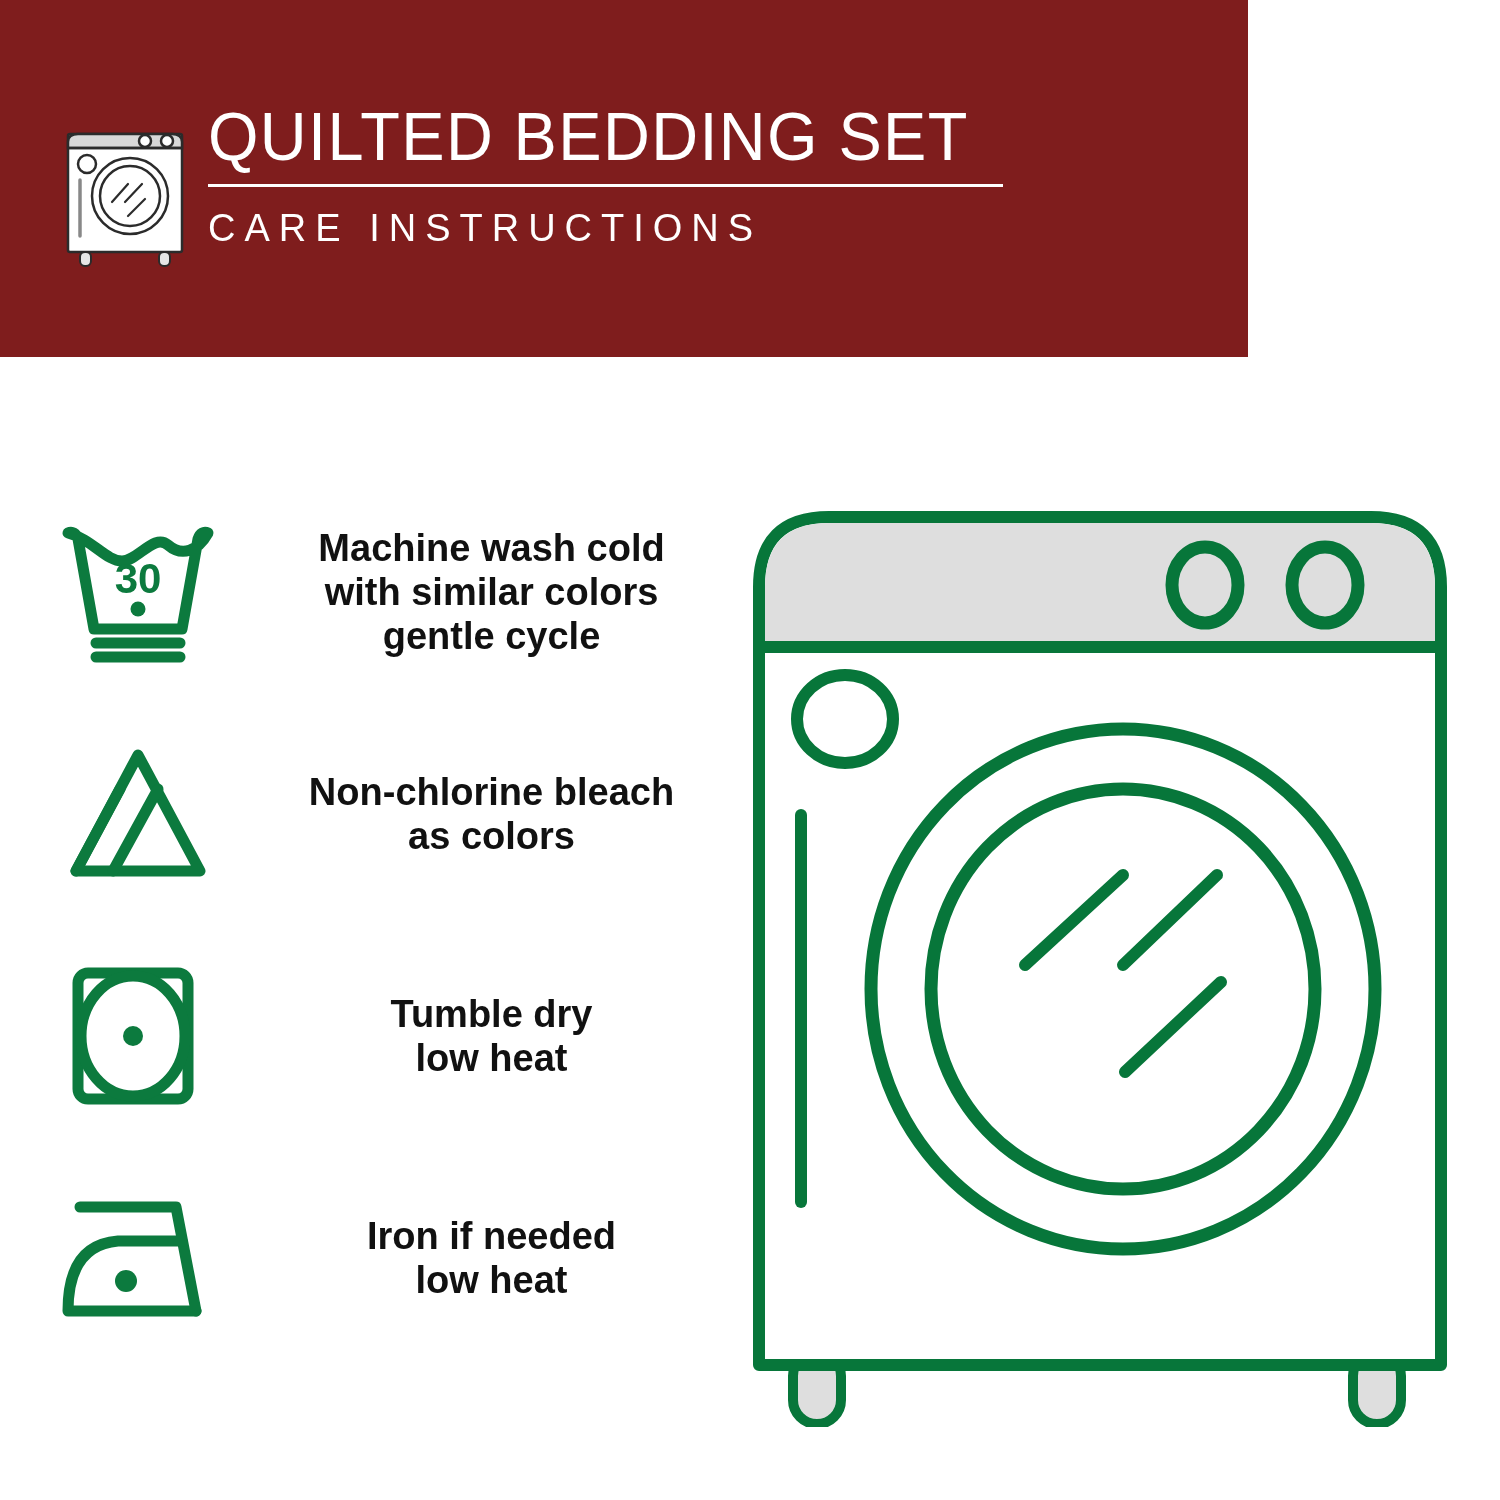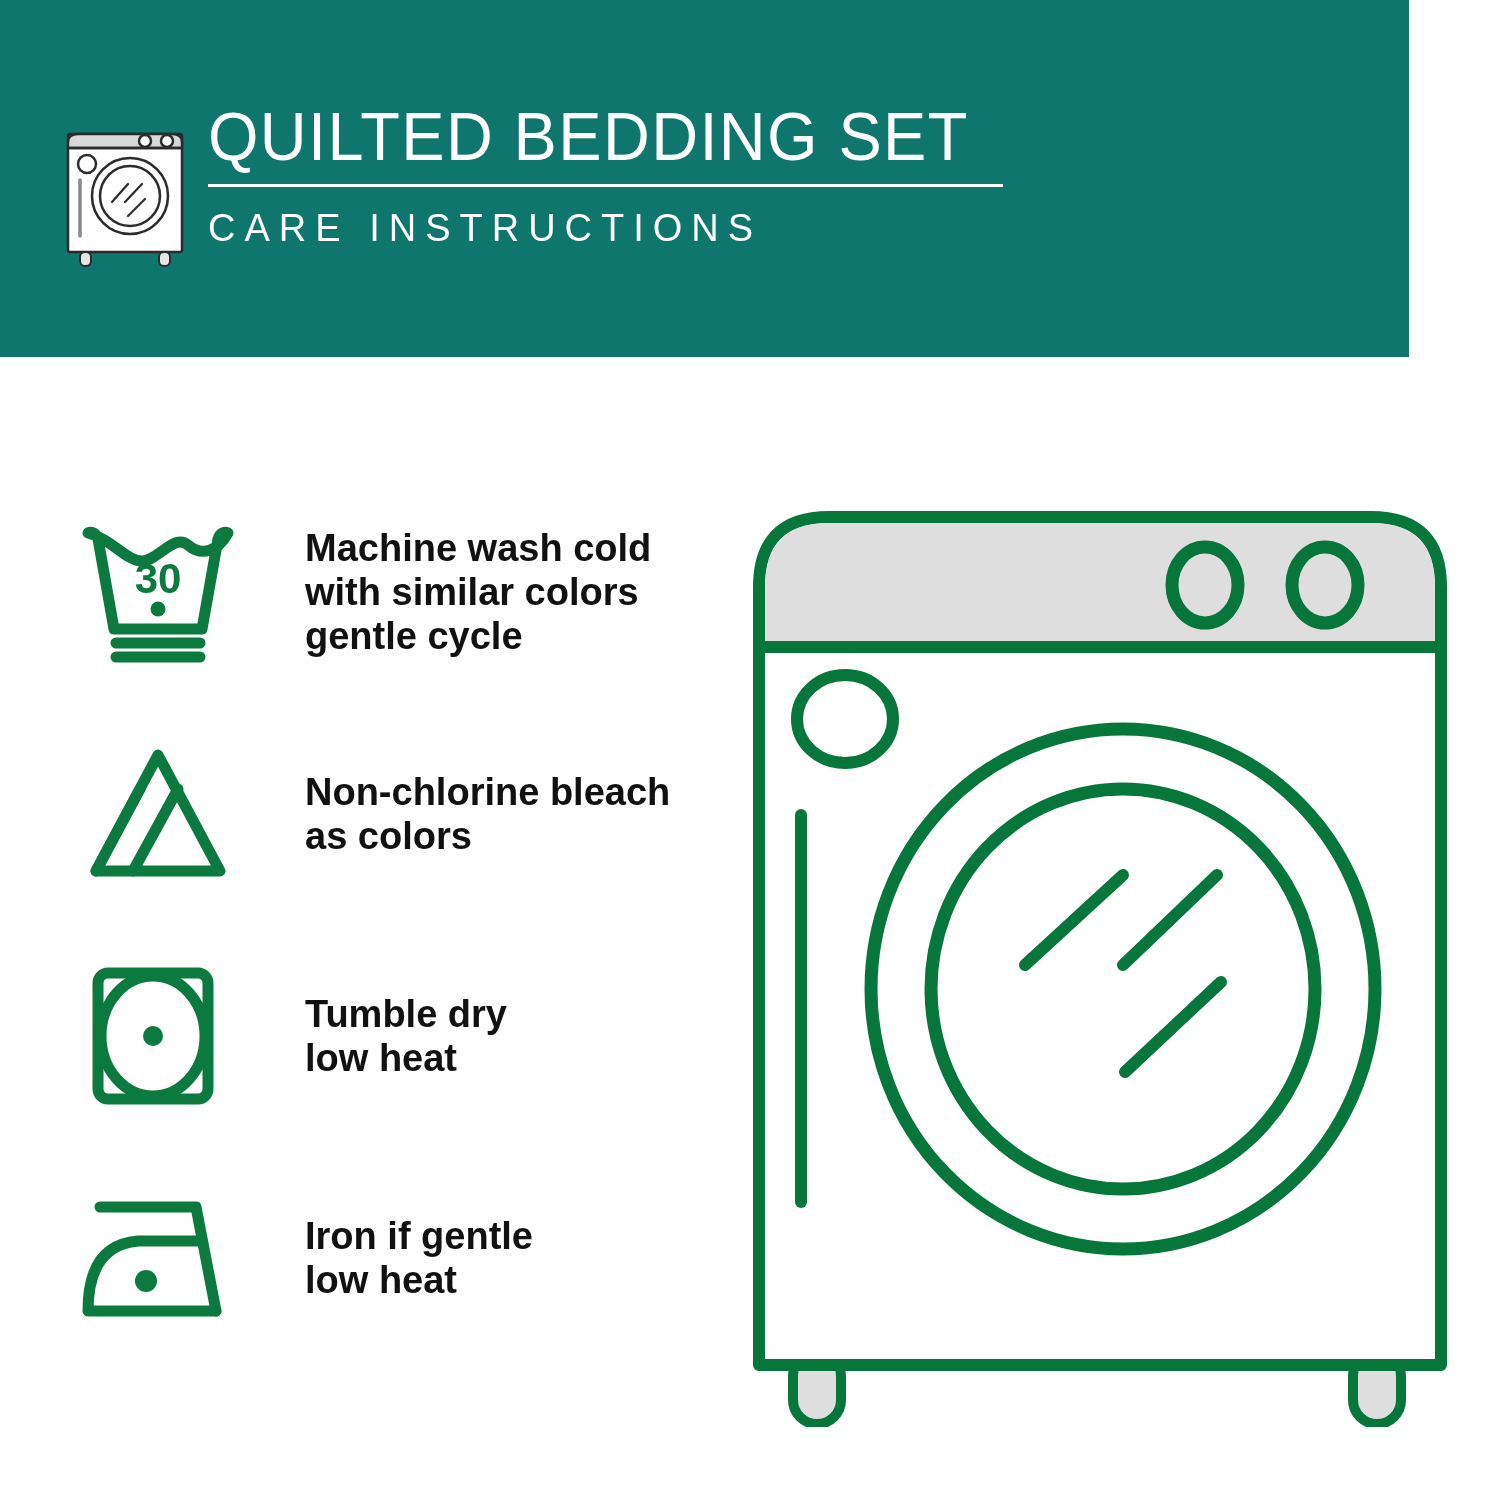--- a/index.html
+++ b/index.html
@@ -17,23 +17,23 @@
     height: 1500px;
     background: #ffffff;
     overflow: hidden;
   }
 
   
   .header-band {
     position: absolute;
     left: 0;
     top: 0;
-    width: 1409px;
+    width: 1248px;
     height: 357px;
-    background: #0f766e;
+    background: #7f1d1d;
   }
   .header-inner {
     position: absolute;
     left: 60px;
     top: 98px;
     width: 990px;
     height: 185px;
     display: flex;
     flex-direction: row;
     align-items: flex-start;
@@ -82,23 +82,24 @@
   
   .content {
     position: absolute;
     left: 0;
     top: 357px;
     width: 1500px;
     height: 1143px;
   }
   .symbol-list {
     position: absolute;
-    left: 78px;
+    left: 58px;
     top: 150px;
     width: 640px;
+    text-align: center;
   }
   .care-row {
     display: flex;
     flex-direction: row;
     align-items: center;
     height: 170px;
     margin-bottom: 52px;
   }
   .care-row:last-child { margin-bottom: 0; }
   .care-icon {
@@ -230,21 +231,21 @@
           <svg viewBox="0 0 160 150" width="160" height="150" xmlns="http://www.w3.org/2000/svg">
             <g fill="none" stroke="#0C7A3E" stroke-width="11" stroke-linecap="round" stroke-linejoin="round">
 
               <path d="M22 24 L118 24 L138 128"></path>
 
               <path d="M138 128 L10 128 Q10 62 60 58 L124 58"></path>
             </g>
             <circle cx="68" cy="98" r="11" fill="#0C7A3E"></circle>
           </svg>
         </div>
-        <div class="care-label">Iron if gentle
+        <div class="care-label">Iron if needed
 low heat</div>
       </div>
 
     </div>
 
     <div class="machine-wrap">
       <svg viewBox="0 0 710 930" width="710" height="930" xmlns="http://www.w3.org/2000/svg">
 
         <g>
           <rect x="48" y="855" width="48" height="72" rx="24" fill="#DEDEDE" stroke="#07763A" stroke-width="10"></rect>

